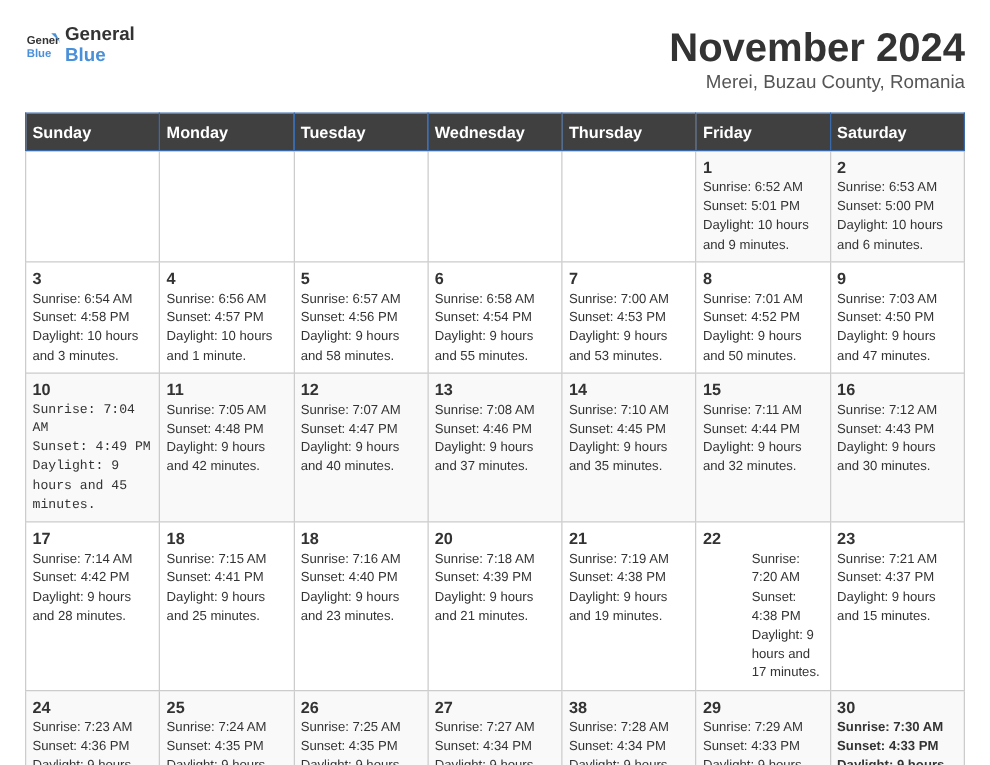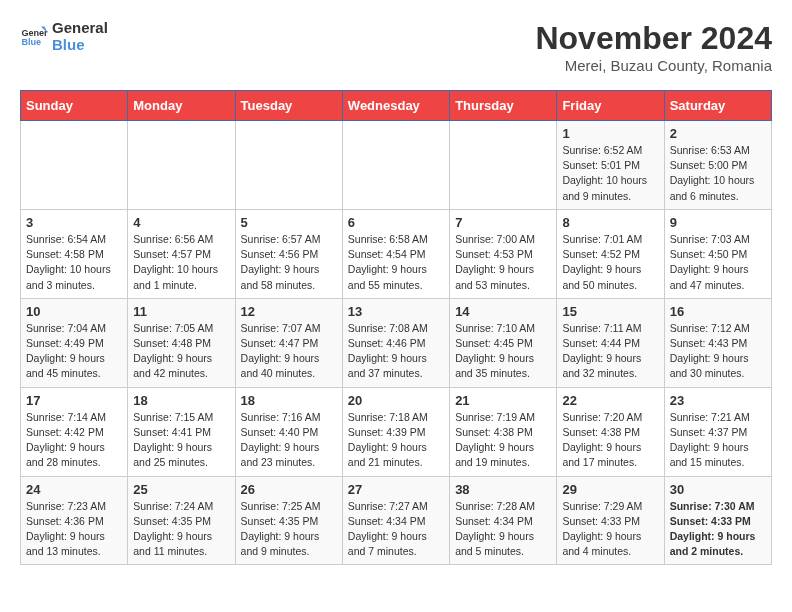--- a/index.html
+++ b/index.html
@@ -37,21 +37,21 @@
     .subtitle {
       font-size: 15px;
       color: #555;
     }
     table {
       width: 100%;
       border-collapse: collapse;
       table-layout: fixed;
     }
     thead tr th {
-      background-color: #ef4444;
+      background-color: #404040;
       color: #fff;
       font-size: 13px;
       font-weight: bold;
       padding: 7px 5px;
       text-align: left;
       border: 1px solid #3a6aaa;
     }
     tbody tr td {
       border: 1px solid #ccc;
       padding: 5px 5px;
@@ -172,21 +172,21 @@
         <td>
           <span class="day-number">9</span>
           <div class="day-info" style="white-space: pre-line;">Sunrise: 7:03 AM
 Sunset: 4:50 PM
 Daylight: 9 hours and 47 minutes.</div>
         </td>
       </tr>
       <tr>
         <td>
           <span class="day-number">10</span>
-          <div class="day-info" style="white-space: pre-line;">Sunrise: 7:04 AM
+          <div class="day-info" style="white-space: pre-line; font-family: Liberation Mono, monospace;">Sunrise: 7:04 AM
 Sunset: 4:49 PM
 Daylight: 9 hours and 45 minutes.</div>
         </td>
         <td>
           <span class="day-number">11</span>
           <div class="day-info" style="white-space: pre-line;">Sunrise: 7:05 AM
 Sunset: 4:48 PM
 Daylight: 9 hours and 42 minutes.</div>
         </td>
         <td>
@@ -246,21 +246,21 @@
 Daylight: 9 hours and 21 minutes.</div>
         </td>
         <td>
           <span class="day-number">21</span>
           <div class="day-info" style="white-space: pre-line;">Sunrise: 7:19 AM
 Sunset: 4:38 PM
 Daylight: 9 hours and 19 minutes.</div>
         </td>
         <td>
           <span class="day-number">22</span>
-          <div class="day-info" style="white-space: pre-line;">Sunrise: 7:20 AM
+          <div class="day-info" style="white-space: pre-line; margin-left: 39px;">Sunrise: 7:20 AM
 Sunset: 4:38 PM
 Daylight: 9 hours and 17 minutes.</div>
         </td>
         <td>
           <span class="day-number">23</span>
           <div class="day-info" style="white-space: pre-line;">Sunrise: 7:21 AM
 Sunset: 4:37 PM
 Daylight: 9 hours and 15 minutes.</div>
         </td>
       </tr>

